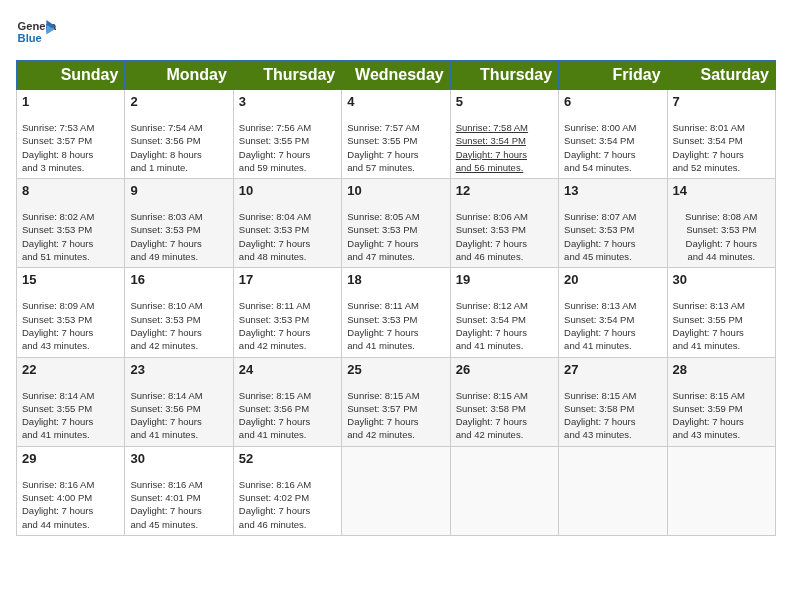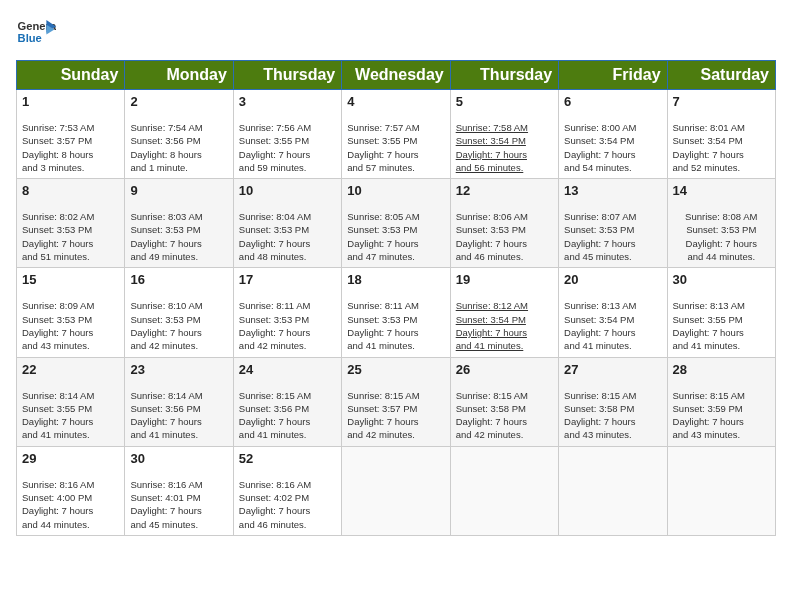--- a/index.html
+++ b/index.html
@@ -239,21 +239,21 @@
           </td>
           <td>
             <span class="day-num">18</span>
             <div class="day-info" style="white-space: pre-line;">Sunrise: 8:11 AM
 Sunset: 3:53 PM
 Daylight: 7 hours
 and 41 minutes.</div>
           </td>
           <td>
             <span class="day-num">19</span>
-            <div class="day-info" style="white-space: pre-line; text-decoration: underline;">Sunrise: 8:12 AM
+            <div class="day-info" style="white-space: pre-line;">Sunrise: 8:12 AM
 Sunset: 3:54 PM
 Daylight: 7 hours
 and 41 minutes.</div>
           </td>
           <td>
             <span class="day-num">20</span>
             <div class="day-info" style="white-space: pre-line;">Sunrise: 8:13 AM
 Sunset: 3:54 PM
 Daylight: 7 hours
 and 41 minutes.</div>

